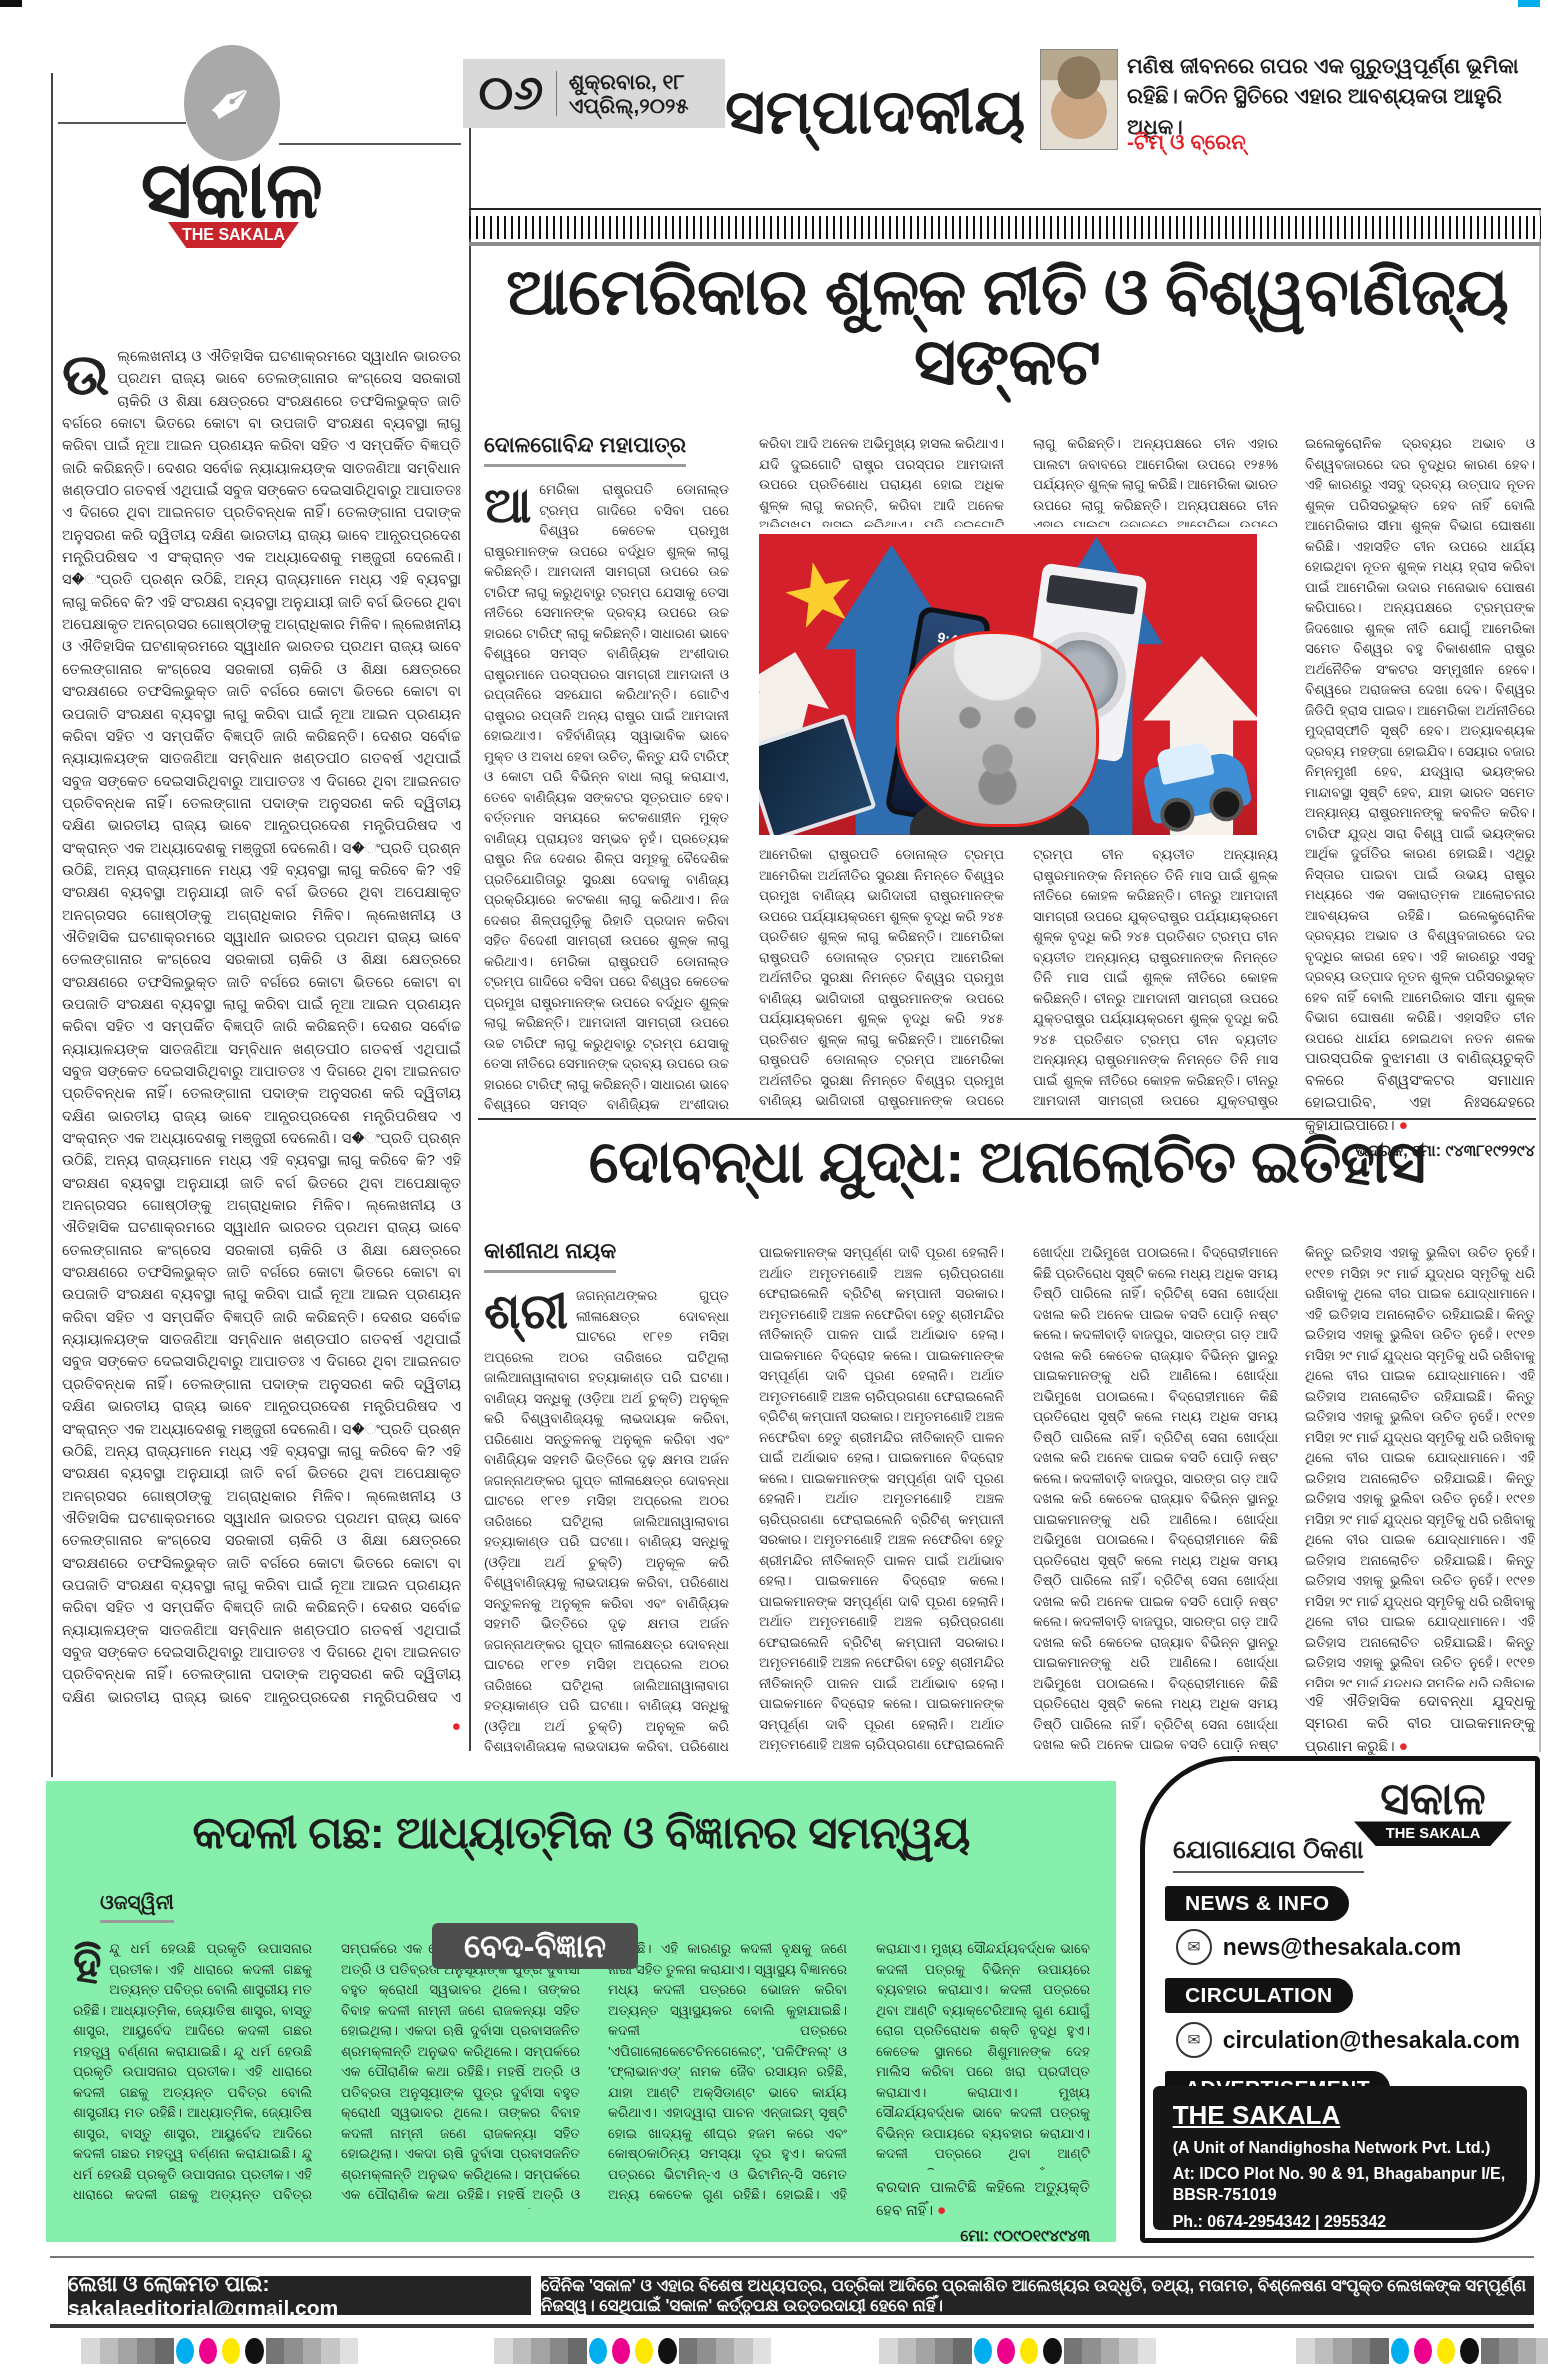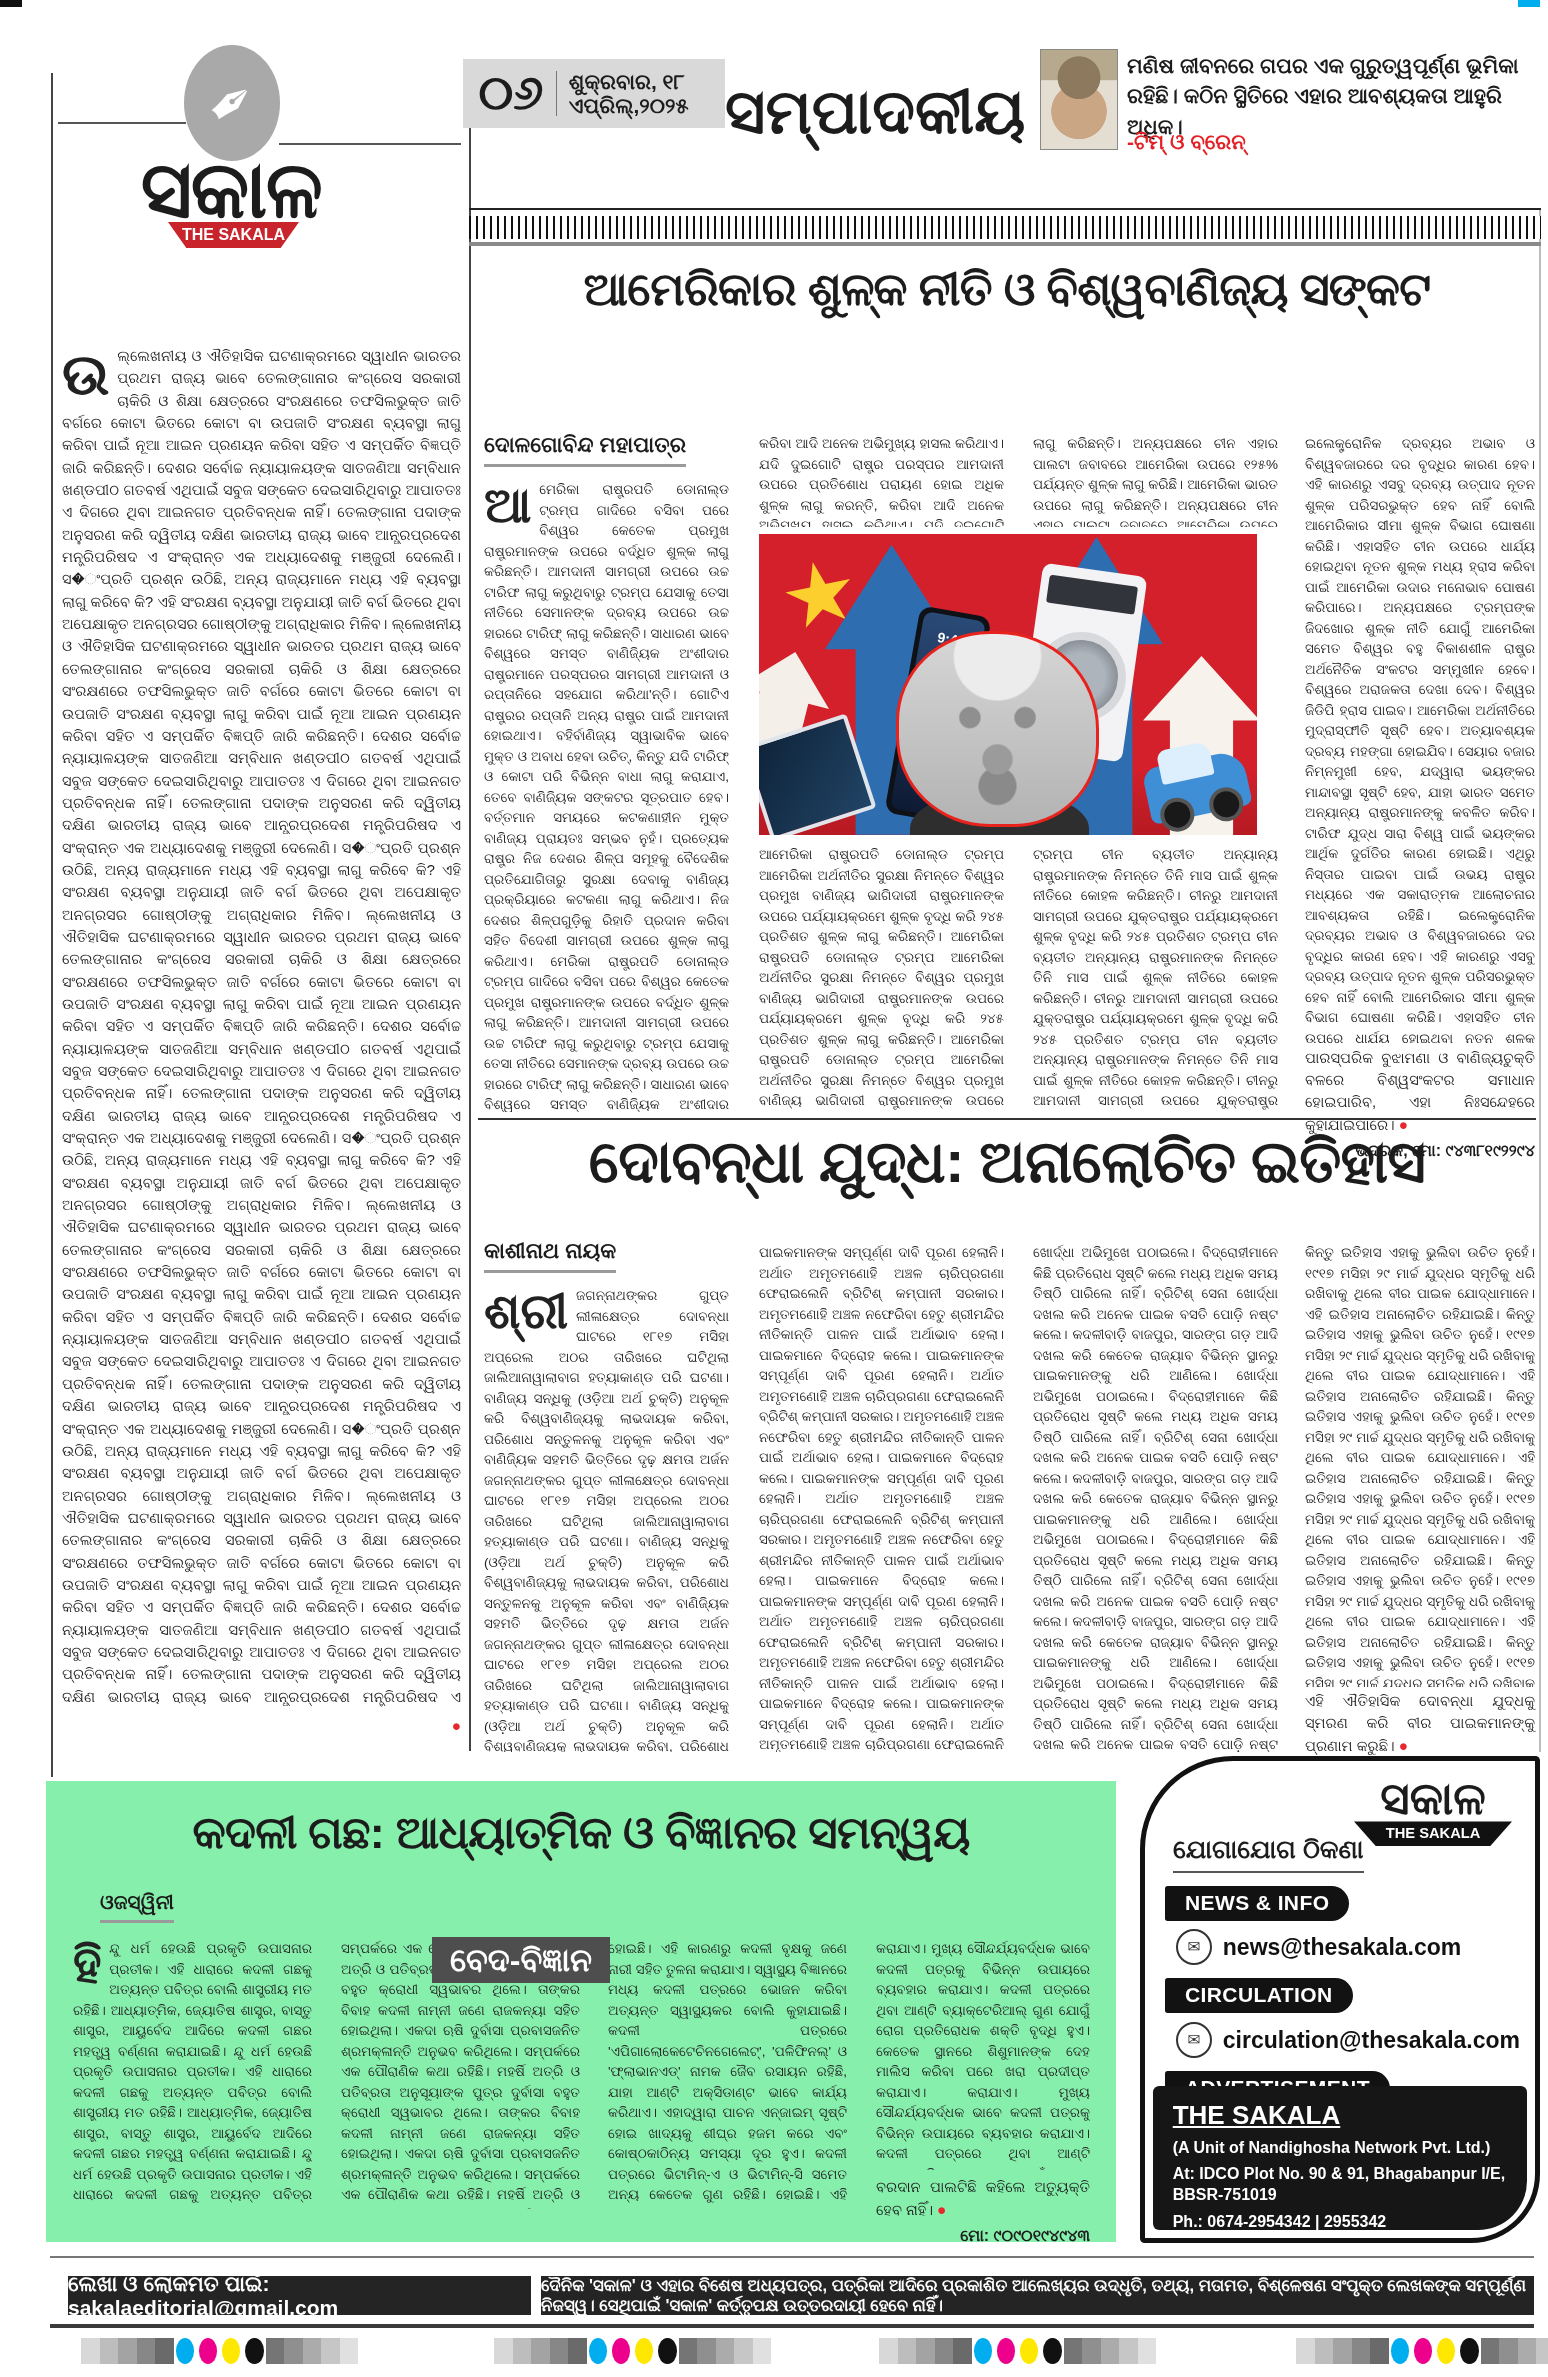--- a/index.html
+++ b/index.html
@@ -115,21 +115,21 @@
   <div class="abs hatch" style="left:469px;top:216px;width:1072px;height:23px;"></div>
   <div class="abs" style="left:469px;top:242px;width:1072px;height:3.9px;background:#8a8a8a;"></div>
 
   <div class="abs fillbox" style="left:62px;top:345px;width:399px;height:1366px;font-size:14.7px;">
     <span class="dropcap" style="font-size:57px;">ଉ</span><span>ଲ୍ଲେଖନୀୟ ଓ ଐତିହାସିକ ଘଟଣାକ୍ରମରେ ସ୍ୱାଧୀନ ଭାରତର ପ୍ରଥମ ରାଜ୍ୟ ଭାବେ ତେଲଙ୍ଗାନାର କଂଗ୍ରେସ ସରକାରୀ ଚାକିରି ଓ ଶିକ୍ଷା କ୍ଷେତ୍ରରେ ସଂରକ୍ଷଣରେ ତଫସିଲଭୁକ୍ତ ଜାତି ବର୍ଗରେ କୋଟା ଭିତରେ କୋଟା ବା ଉପଜାତି ସଂରକ୍ଷଣ ବ୍ୟବସ୍ଥା ଲାଗୁ କରିବା ପାଇଁ ନୂଆ ଆଇନ ପ୍ରଣୟନ କରିବା ସହିତ ଏ ସମ୍ପର୍କିତ ବିଜ୍ଞପ୍ତି ଜାରି କରିଛନ୍ତି। ଦେଶର ସର୍ବୋଚ୍ଚ ନ୍ୟାୟାଳୟଙ୍କ ସାତଜଣିଆ ସମ୍ବିଧାନ ଖଣ୍ଡପୀଠ ଗତବର୍ଷ ଏଥିପାଇଁ ସବୁଜ ସଙ୍କେତ ଦେଇସାରିଥିବାରୁ ଆପାତତଃ ଏ ଦିଗରେ ଥିବା ଆଇନଗତ ପ୍ରତିବନ୍ଧକ ନାହିଁ। ତେଲଙ୍ଗାନା ପଦାଙ୍କ ଅନୁସରଣ କରି ଦ୍ୱିତୀୟ ଦକ୍ଷିଣ ଭାରତୀୟ ରାଜ୍ୟ ଭାବେ ଆନ୍ଧ୍ରପ୍ରଦେଶ ମନ୍ତ୍ରିପରିଷଦ ଏ ସଂକ୍ରାନ୍ତ ଏକ ଅଧ୍ୟାଦେଶକୁ ମଞ୍ଜୁରୀ ଦେଲେଣି। ସ�ଂପ୍ରତି ପ୍ରଶ୍ନ ଉଠିଛି, ଅନ୍ୟ ରାଜ୍ୟମାନେ ମଧ୍ୟ ଏହି ବ୍ୟବସ୍ଥା ଲାଗୁ କରିବେ କି? ଏହି ସଂରକ୍ଷଣ ବ୍ୟବସ୍ଥା ଅନୁଯାୟୀ ଜାତି ବର୍ଗ ଭିତରେ ଥିବା ଅପେକ୍ଷାକୃତ ଅନଗ୍ରସର ଗୋଷ୍ଠୀଙ୍କୁ ଅଗ୍ରାଧିକାର ମିଳିବ। ଲ୍ଲେଖନୀୟ ଓ ଐତିହାସିକ ଘଟଣାକ୍ରମରେ ସ୍ୱାଧୀନ ଭାରତର ପ୍ରଥମ ରାଜ୍ୟ ଭାବେ ତେଲଙ୍ଗାନାର କଂଗ୍ରେସ ସରକାରୀ ଚାକିରି ଓ ଶିକ୍ଷା କ୍ଷେତ୍ରରେ ସଂରକ୍ଷଣରେ ତଫସିଲଭୁକ୍ତ ଜାତି ବର୍ଗରେ କୋଟା ଭିତରେ କୋଟା ବା ଉପଜାତି ସଂରକ୍ଷଣ ବ୍ୟବସ୍ଥା ଲାଗୁ କରିବା ପାଇଁ ନୂଆ ଆଇନ ପ୍ରଣୟନ କରିବା ସହିତ ଏ ସମ୍ପର୍କିତ ବିଜ୍ଞପ୍ତି ଜାରି କରିଛନ୍ତି। ଦେଶର ସର୍ବୋଚ୍ଚ ନ୍ୟାୟାଳୟଙ୍କ ସାତଜଣିଆ ସମ୍ବିଧାନ ଖଣ୍ଡପୀଠ ଗତବର୍ଷ ଏଥିପାଇଁ ସବୁଜ ସଙ୍କେତ ଦେଇସାରିଥିବାରୁ ଆପାତତଃ ଏ ଦିଗରେ ଥିବା ଆଇନଗତ ପ୍ରତିବନ୍ଧକ ନାହିଁ। ତେଲଙ୍ଗାନା ପଦାଙ୍କ ଅନୁସରଣ କରି ଦ୍ୱିତୀୟ ଦକ୍ଷିଣ ଭାରତୀୟ ରାଜ୍ୟ ଭାବେ ଆନ୍ଧ୍ରପ୍ରଦେଶ ମନ୍ତ୍ରିପରିଷଦ ଏ ସଂକ୍ରାନ୍ତ ଏକ ଅଧ୍ୟାଦେଶକୁ ମଞ୍ଜୁରୀ ଦେଲେଣି। ସ�ଂପ୍ରତି ପ୍ରଶ୍ନ ଉଠିଛି, ଅନ୍ୟ ରାଜ୍ୟମାନେ ମଧ୍ୟ ଏହି ବ୍ୟବସ୍ଥା ଲାଗୁ କରିବେ କି? ଏହି ସଂରକ୍ଷଣ ବ୍ୟବସ୍ଥା ଅନୁଯାୟୀ ଜାତି ବର୍ଗ ଭିତରେ ଥିବା ଅପେକ୍ଷାକୃତ ଅନଗ୍ରସର ଗୋଷ୍ଠୀଙ୍କୁ ଅଗ୍ରାଧିକାର ମିଳିବ। ଲ୍ଲେଖନୀୟ ଓ ଐତିହାସିକ ଘଟଣାକ୍ରମରେ ସ୍ୱାଧୀନ ଭାରତର ପ୍ରଥମ ରାଜ୍ୟ ଭାବେ ତେଲଙ୍ଗାନାର କଂଗ୍ରେସ ସରକାରୀ ଚାକିରି ଓ ଶିକ୍ଷା କ୍ଷେତ୍ରରେ ସଂରକ୍ଷଣରେ ତଫସିଲଭୁକ୍ତ ଜାତି ବର୍ଗରେ କୋଟା ଭିତରେ କୋଟା ବା ଉପଜାତି ସଂରକ୍ଷଣ ବ୍ୟବସ୍ଥା ଲାଗୁ କରିବା ପାଇଁ ନୂଆ ଆଇନ ପ୍ରଣୟନ କରିବା ସହିତ ଏ ସମ୍ପର୍କିତ ବିଜ୍ଞପ୍ତି ଜାରି କରିଛନ୍ତି। ଦେଶର ସର୍ବୋଚ୍ଚ ନ୍ୟାୟାଳୟଙ୍କ ସାତଜଣିଆ ସମ୍ବିଧାନ ଖଣ୍ଡପୀଠ ଗତବର୍ଷ ଏଥିପାଇଁ ସବୁଜ ସଙ୍କେତ ଦେଇସାରିଥିବାରୁ ଆପାତତଃ ଏ ଦିଗରେ ଥିବା ଆଇନଗତ ପ୍ରତିବନ୍ଧକ ନାହିଁ। ତେଲଙ୍ଗାନା ପଦାଙ୍କ ଅନୁସରଣ କରି ଦ୍ୱିତୀୟ ଦକ୍ଷିଣ ଭାରତୀୟ ରାଜ୍ୟ ଭାବେ ଆନ୍ଧ୍ରପ୍ରଦେଶ ମନ୍ତ୍ରିପରିଷଦ ଏ ସଂକ୍ରାନ୍ତ ଏକ ଅଧ୍ୟାଦେଶକୁ ମଞ୍ଜୁରୀ ଦେଲେଣି। ସ�ଂପ୍ରତି ପ୍ରଶ୍ନ ଉଠିଛି, ଅନ୍ୟ ରାଜ୍ୟମାନେ ମଧ୍ୟ ଏହି ବ୍ୟବସ୍ଥା ଲାଗୁ କରିବେ କି? ଏହି ସଂରକ୍ଷଣ ବ୍ୟବସ୍ଥା ଅନୁଯାୟୀ ଜାତି ବର୍ଗ ଭିତରେ ଥିବା ଅପେକ୍ଷାକୃତ ଅନଗ୍ରସର ଗୋଷ୍ଠୀଙ୍କୁ ଅଗ୍ରାଧିକାର ମିଳିବ। ଲ୍ଲେଖନୀୟ ଓ ଐତିହାସିକ ଘଟଣାକ୍ରମରେ ସ୍ୱାଧୀନ ଭାରତର ପ୍ରଥମ ରାଜ୍ୟ ଭାବେ ତେଲଙ୍ଗାନାର କଂଗ୍ରେସ ସରକାରୀ ଚାକିରି ଓ ଶିକ୍ଷା କ୍ଷେତ୍ରରେ ସଂରକ୍ଷଣରେ ତଫସିଲଭୁକ୍ତ ଜାତି ବର୍ଗରେ କୋଟା ଭିତରେ କୋଟା ବା ଉପଜାତି ସଂରକ୍ଷଣ ବ୍ୟବସ୍ଥା ଲାଗୁ କରିବା ପାଇଁ ନୂଆ ଆଇନ ପ୍ରଣୟନ କରିବା ସହିତ ଏ ସମ୍ପର୍କିତ ବିଜ୍ଞପ୍ତି ଜାରି କରିଛନ୍ତି। ଦେଶର ସର୍ବୋଚ୍ଚ ନ୍ୟାୟାଳୟଙ୍କ ସାତଜଣିଆ ସମ୍ବିଧାନ ଖଣ୍ଡପୀଠ ଗତବର୍ଷ ଏଥିପାଇଁ ସବୁଜ ସଙ୍କେତ ଦେଇସାରିଥିବାରୁ ଆପାତତଃ ଏ ଦିଗରେ ଥିବା ଆଇନଗତ ପ୍ରତିବନ୍ଧକ ନାହିଁ। ତେଲଙ୍ଗାନା ପଦାଙ୍କ ଅନୁସରଣ କରି ଦ୍ୱିତୀୟ ଦକ୍ଷିଣ ଭାରତୀୟ ରାଜ୍ୟ ଭାବେ ଆନ୍ଧ୍ରପ୍ରଦେଶ ମନ୍ତ୍ରିପରିଷଦ ଏ ସଂକ୍ରାନ୍ତ ଏକ ଅଧ୍ୟାଦେଶକୁ ମଞ୍ଜୁରୀ ଦେଲେଣି। ସ�ଂପ୍ରତି ପ୍ରଶ୍ନ ଉଠିଛି, ଅନ୍ୟ ରାଜ୍ୟମାନେ ମଧ୍ୟ ଏହି ବ୍ୟବସ୍ଥା ଲାଗୁ କରିବେ କି? ଏହି ସଂରକ୍ଷଣ ବ୍ୟବସ୍ଥା ଅନୁଯାୟୀ ଜାତି ବର୍ଗ ଭିତରେ ଥିବା ଅପେକ୍ଷାକୃତ ଅନଗ୍ରସର ଗୋଷ୍ଠୀଙ୍କୁ ଅଗ୍ରାଧିକାର ମିଳିବ। ଲ୍ଲେଖନୀୟ ଓ ଐତିହାସିକ ଘଟଣାକ୍ରମରେ ସ୍ୱାଧୀନ ଭାରତର ପ୍ରଥମ ରାଜ୍ୟ ଭାବେ ତେଲଙ୍ଗାନାର କଂଗ୍ରେସ ସରକାରୀ ଚାକିରି ଓ ଶିକ୍ଷା କ୍ଷେତ୍ରରେ ସଂରକ୍ଷଣରେ ତଫସିଲଭୁକ୍ତ ଜାତି ବର୍ଗରେ କୋଟା ଭିତରେ କୋଟା ବା ଉପଜାତି ସଂରକ୍ଷଣ ବ୍ୟବସ୍ଥା ଲାଗୁ କରିବା ପାଇଁ ନୂଆ ଆଇନ ପ୍ରଣୟନ କରିବା ସହିତ ଏ ସମ୍ପର୍କିତ ବିଜ୍ଞପ୍ତି ଜାରି କରିଛନ୍ତି। ଦେଶର ସର୍ବୋଚ୍ଚ ନ୍ୟାୟାଳୟଙ୍କ ସାତଜଣିଆ ସମ୍ବିଧାନ ଖଣ୍ଡପୀଠ ଗତବର୍ଷ ଏଥିପାଇଁ ସବୁଜ ସଙ୍କେତ ଦେଇସାରିଥିବାରୁ ଆପାତତଃ ଏ ଦିଗରେ ଥିବା ଆଇନଗତ ପ୍ରତିବନ୍ଧକ ନାହିଁ। ତେଲଙ୍ଗାନା ପଦାଙ୍କ ଅନୁସରଣ କରି ଦ୍ୱିତୀୟ ଦକ୍ଷିଣ ଭାରତୀୟ ରାଜ୍ୟ ଭାବେ ଆନ୍ଧ୍ରପ୍ରଦେଶ ମନ୍ତ୍ରିପରିଷଦ ଏ ସଂକ୍ରାନ୍ତ ଏକ ଅଧ୍ୟାଦେଶକୁ ମଞ୍ଜୁରୀ ଦେଲେଣି। ସ�ଂପ୍ରତି ପ୍ରଶ୍ନ ଉଠିଛି, ଅନ୍ୟ ରାଜ୍ୟମାନେ ମଧ୍ୟ ଏହି ବ୍ୟବସ୍ଥା ଲାଗୁ କରିବେ କି? ଏହି ସଂରକ୍ଷଣ ବ୍ୟବସ୍ଥା ଅନୁଯାୟୀ ଜାତି ବର୍ଗ ଭିତରେ ଥିବା ଅପେକ୍ଷାକୃତ ଅନଗ୍ରସର ଗୋଷ୍ଠୀଙ୍କୁ ଅଗ୍ରାଧିକାର ମିଳିବ।</span>
   </div>
   <div class="abs" style="left:62px;top:1717px;width:399px;text-align:right;">
     <span class="enddot">●</span>
   </div>
 
-  <div class="abs headline" style="left:478px;top:265px;width:1058px;font-size:46px;">ଆମେରିକାର ଶୁଳ୍କ ନୀତି ଓ ବିଶ୍ୱବାଣିଜ୍ୟ ସଙ୍କଟ</div>
+  <div class="abs headline" style="left:478px;top:257px;width:1058px;font-size:65px;">ଆମେରିକାର ଶୁଳ୍କ ନୀତି ଓ ବିଶ୍ୱବାଣିଜ୍ୟ ସଙ୍କଟ</div>
   <div class="abs" style="left:484px;top:432px;">
     <span class="byline">ଦୋଳଗୋବିନ୍ଦ ମହାପାତ୍ର</span>
   </div>
   <div class="abs fillbox" style="left:484px;top:480px;width:245px;height:632px;">
     <span class="dropcap">ଆ</span><span>ମେରିକା ରାଷ୍ଟ୍ରପତି ଡୋନାଲ୍ଡ ଟ୍ରମ୍ପ ଗାଦିରେ ବସିବା ପରେ ବିଶ୍ୱର କେତେକ ପ୍ରମୁଖ ରାଷ୍ଟ୍ରମାନଙ୍କ ଉପରେ ବର୍ଦ୍ଧିତ ଶୁଳ୍କ ଲାଗୁ କରିଛନ୍ତି। ଆମଦାନୀ ସାମଗ୍ରୀ ଉପରେ ଉଚ୍ଚ ଟାରିଫ ଲାଗୁ କରୁଥିବାରୁ ଟ୍ରମ୍ପ ଯେସାକୁ ତେସା ନୀତିରେ ସେମାନଙ୍କ ଦ୍ରବ୍ୟ ଉପରେ ଉଚ୍ଚ ହାରରେ ଟାରିଫ୍ ଲାଗୁ କରିଛନ୍ତି। ସାଧାରଣ ଭାବେ ବିଶ୍ୱରେ ସମସ୍ତ ବାଣିଜ୍ୟିକ ଅଂଶୀଦାର ରାଷ୍ଟ୍ରମାନେ ପରସ୍ପରର ସାମଗ୍ରୀ ଆମଦାନୀ ଓ ରପ୍ତାନିରେ ସହଯୋଗ କରିଥା'ନ୍ତି। ଗୋଟିଏ ରାଷ୍ଟ୍ରର ରପ୍ତାନି ଅନ୍ୟ ରାଷ୍ଟ୍ର ପାଇଁ ଆମଦାନୀ ହୋଇଥାଏ। ବହିର୍ବାଣିଜ୍ୟ ସ୍ୱାଭାବିକ ଭାବେ ମୁକ୍ତ ଓ ଅବାଧ ହେବା ଉଚିତ୍, କିନ୍ତୁ ଯଦି ଟାରିଫ୍ ଓ କୋଟା ପରି ବିଭିନ୍ନ ବାଧା ଲାଗୁ କରାଯାଏ, ତେବେ ବାଣିଜ୍ୟିକ ସଙ୍କଟର ସୂତ୍ରପାତ ହେବ। ବର୍ତ୍ତମାନ ସମୟରେ କଟକଣାହୀନ ମୁକ୍ତ ବାଣିଜ୍ୟ ପ୍ରାୟତଃ ସମ୍ଭବ ନୁହଁ। ପ୍ରତ୍ୟେକ ରାଷ୍ଟ୍ର ନିଜ ଦେଶର ଶିଳ୍ପ ସମୂହକୁ ବୈଦେଶିକ ପ୍ରତିଯୋଗିତାରୁ ସୁରକ୍ଷା ଦେବାକୁ ବାଣିଜ୍ୟ ପ୍ରକ୍ରିୟାରେ କଟକଣା ଲାଗୁ କରିଥାଏ। ନିଜ ଦେଶର ଶିଳ୍ପଗୁଡ଼ିକୁ ରିହାତି ପ୍ରଦାନ କରିବା ସହିତ ବିଦେଶୀ ସାମଗ୍ରୀ ଉପରେ ଶୁଳ୍କ ଲାଗୁ କରିଥାଏ। ମେରିକା ରାଷ୍ଟ୍ରପତି ଡୋନାଲ୍ଡ ଟ୍ରମ୍ପ ଗାଦିରେ ବସିବା ପରେ ବିଶ୍ୱର କେତେକ ପ୍ରମୁଖ ରାଷ୍ଟ୍ରମାନଙ୍କ ଉପରେ ବର୍ଦ୍ଧିତ ଶୁଳ୍କ ଲାଗୁ କରିଛନ୍ତି। ଆମଦାନୀ ସାମଗ୍ରୀ ଉପରେ ଉଚ୍ଚ ଟାରିଫ ଲାଗୁ କରୁଥିବାରୁ ଟ୍ରମ୍ପ ଯେସାକୁ ତେସା ନୀତିରେ ସେମାନଙ୍କ ଦ୍ରବ୍ୟ ଉପରେ ଉଚ୍ଚ ହାରରେ ଟାରିଫ୍ ଲାଗୁ କରିଛନ୍ତି। ସାଧାରଣ ଭାବେ ବିଶ୍ୱରେ ସମସ୍ତ ବାଣିଜ୍ୟିକ ଅଂଶୀଦାର ରାଷ୍ଟ୍ରମାନେ ପରସ୍ପରର ସାମଗ୍ରୀ ଆମଦାନୀ ଓ ରପ୍ତାନିରେ ସହଯୋଗ କରିଥା'ନ୍ତି। ଗୋଟିଏ ରାଷ୍ଟ୍ରର ରପ୍ତାନି ଅନ୍ୟ ରାଷ୍ଟ୍ର ପାଇଁ ଆମଦାନୀ ହୋଇଥାଏ। ବହିର୍ବାଣିଜ୍ୟ ସ୍ୱାଭାବିକ ଭାବେ ମୁକ୍ତ ଓ ଅବାଧ ହେବା ଉଚିତ୍, କିନ୍ତୁ ଯଦି ଟାରିଫ୍ ଓ କୋଟା ପରି ବିଭିନ୍ନ ବାଧା ଲାଗୁ କରାଯାଏ, ତେବେ ବାଣିଜ୍ୟିକ ସଙ୍କଟର ସୂତ୍ରପାତ ହେବ। ବର୍ତ୍ତମାନ ସମୟରେ କଟକଣାହୀନ ମୁକ୍ତ ବାଣିଜ୍ୟ ପ୍ରାୟତଃ ସମ୍ଭବ ନୁହଁ। ପ୍ରତ୍ୟେକ ରାଷ୍ଟ୍ର ନିଜ ଦେଶର ଶିଳ୍ପ ସମୂହକୁ ବୈଦେଶିକ ପ୍ରତିଯୋଗିତାରୁ ସୁରକ୍ଷା ଦେବାକୁ ବାଣିଜ୍ୟ ପ୍ରକ୍ରିୟାରେ କଟକଣା ଲାଗୁ କରିଥାଏ। ନିଜ ଦେଶର ଶିଳ୍ପଗୁଡ଼ିକୁ ରିହାତି ପ୍ରଦାନ କରିବା ସହିତ ବିଦେଶୀ ସାମଗ୍ରୀ ଉପରେ ଶୁଳ୍କ ଲାଗୁ କରିଥାଏ।</span>
   </div>
   <div class="abs fillbox" style="left:759px;top:434px;width:245px;height:93px;"><span>କରିବା ଆଦି ଅନେକ ଅଭିମୁଖ୍ୟ ହାସଲ କରିଥାଏ। ଯଦି ଦୁଇଗୋଟି ରାଷ୍ଟ୍ର ପରସ୍ପର ଆମଦାନୀ ଉପରେ ପ୍ରତିଶୋଧ ପରାୟଣ ହୋଇ ଅଧିକ ଶୁଳ୍କ ଲାଗୁ କରନ୍ତି, କରିବା ଆଦି ଅନେକ ଅଭିମୁଖ୍ୟ ହାସଲ କରିଥାଏ। ଯଦି ଦୁଇଗୋଟି ରାଷ୍ଟ୍ର ପରସ୍ପର ଆମଦାନୀ ଉପରେ ପ୍ରତିଶୋଧ ପରାୟଣ ହୋଇ ଅଧିକ ଶୁଳ୍କ ଲାଗୁ କରନ୍ତି,</span></div>
   <div class="abs fillbox" style="left:1033px;top:434px;width:245px;height:93px;"><span>ଲାଗୁ କରିଛନ୍ତି। ଅନ୍ୟପକ୍ଷରେ ଚୀନ ଏହାର ପାଲଟା ଜବାବରେ ଆମେରିକା ଉପରେ ୧୨୫% ପର୍ଯ୍ୟନ୍ତ ଶୁଳ୍କ ଲାଗୁ କରିଛି। ଆମେରିକା ଭାରତ ଉପରେ ଲାଗୁ କରିଛନ୍ତି। ଅନ୍ୟପକ୍ଷରେ ଚୀନ ଏହାର ପାଲଟା ଜବାବରେ ଆମେରିକା ଉପରେ ୧୨୫% ପର୍ଯ୍ୟନ୍ତ ଶୁଳ୍କ ଲାଗୁ କରିଛି। ଆମେରିକା ଭାରତ ଉପରେ</span></div>
   <div class="abs fillbox" style="left:759px;top:845px;width:245px;height:267px;"><span>ଆମେରିକା ରାଷ୍ଟ୍ରପତି ଡୋନାଲ୍ଡ ଟ୍ରମ୍ପ ଆମେରିକା ଅର୍ଥନୀତିର ସୁରକ୍ଷା ନିମନ୍ତେ ବିଶ୍ୱର ପ୍ରମୁଖ ବାଣିଜ୍ୟ ଭାଗିଦାରୀ ରାଷ୍ଟ୍ରମାନଙ୍କ ଉପରେ ପର୍ଯ୍ୟାୟକ୍ରମେ ଶୁଳ୍କ ବୃଦ୍ଧି କରି ୨୪୫ ପ୍ରତିଶତ ଶୁଳ୍କ ଲାଗୁ କରିଛନ୍ତି। ଆମେରିକା ରାଷ୍ଟ୍ରପତି ଡୋନାଲ୍ଡ ଟ୍ରମ୍ପ ଆମେରିକା ଅର୍ଥନୀତିର ସୁରକ୍ଷା ନିମନ୍ତେ ବିଶ୍ୱର ପ୍ରମୁଖ ବାଣିଜ୍ୟ ଭାଗିଦାରୀ ରାଷ୍ଟ୍ରମାନଙ୍କ ଉପରେ ପର୍ଯ୍ୟାୟକ୍ରମେ ଶୁଳ୍କ ବୃଦ୍ଧି କରି ୨୪୫ ପ୍ରତିଶତ ଶୁଳ୍କ ଲାଗୁ କରିଛନ୍ତି। ଆମେରିକା ରାଷ୍ଟ୍ରପତି ଡୋନାଲ୍ଡ ଟ୍ରମ୍ପ ଆମେରିକା ଅର୍ଥନୀତିର ସୁରକ୍ଷା ନିମନ୍ତେ ବିଶ୍ୱର ପ୍ରମୁଖ ବାଣିଜ୍ୟ ଭାଗିଦାରୀ ରାଷ୍ଟ୍ରମାନଙ୍କ ଉପରେ ପର୍ଯ୍ୟାୟକ୍ରମେ ଶୁଳ୍କ ବୃଦ୍ଧି କରି ୨୪୫ ପ୍ରତିଶତ ଶୁଳ୍କ ଲାଗୁ କରିଛନ୍ତି।</span></div>
   <div class="abs fillbox" style="left:1033px;top:845px;width:245px;height:267px;"><span>ଟ୍ରମ୍ପ ଚୀନ ବ୍ୟତୀତ ଅନ୍ୟାନ୍ୟ ରାଷ୍ଟ୍ରମାନଙ୍କ ନିମନ୍ତେ ତିନି ମାସ ପାଇଁ ଶୁଳ୍କ ନୀତିରେ କୋହଳ କରିଛନ୍ତି। ଚୀନରୁ ଆମଦାନୀ ସାମଗ୍ରୀ ଉପରେ ଯୁକ୍ତରାଷ୍ଟ୍ର ପର୍ଯ୍ୟାୟକ୍ରମେ ଶୁଳ୍କ ବୃଦ୍ଧି କରି ୨୪୫ ପ୍ରତିଶତ ଟ୍ରମ୍ପ ଚୀନ ବ୍ୟତୀତ ଅନ୍ୟାନ୍ୟ ରାଷ୍ଟ୍ରମାନଙ୍କ ନିମନ୍ତେ ତିନି ମାସ ପାଇଁ ଶୁଳ୍କ ନୀତିରେ କୋହଳ କରିଛନ୍ତି। ଚୀନରୁ ଆମଦାନୀ ସାମଗ୍ରୀ ଉପରେ ଯୁକ୍ତରାଷ୍ଟ୍ର ପର୍ଯ୍ୟାୟକ୍ରମେ ଶୁଳ୍କ ବୃଦ୍ଧି କରି ୨୪୫ ପ୍ରତିଶତ ଟ୍ରମ୍ପ ଚୀନ ବ୍ୟତୀତ ଅନ୍ୟାନ୍ୟ ରାଷ୍ଟ୍ରମାନଙ୍କ ନିମନ୍ତେ ତିନି ମାସ ପାଇଁ ଶୁଳ୍କ ନୀତିରେ କୋହଳ କରିଛନ୍ତି। ଚୀନରୁ ଆମଦାନୀ ସାମଗ୍ରୀ ଉପରେ ଯୁକ୍ତରାଷ୍ଟ୍ର ପର୍ଯ୍ୟାୟକ୍ରମେ ଶୁଳ୍କ ବୃଦ୍ଧି କରି ୨୪୫ ପ୍ରତିଶତ</span></div>
@@ -183,21 +183,21 @@
     <div class="abs headline" style="left:0;top:28px;width:100%;font-size:45px;">କଦଳୀ ଗଛ: ଆଧ୍ୟାତ୍ମିକ ଓ ବିଜ୍ଞାନର ସମନ୍ୱୟ</div>
     <div class="abs" style="left:54px;top:110px;">
       <span class="byline" style="font-size:20px;">ଓଜସ୍ୱିନୀ</span>
     </div>
     <div class="abs fillbox" style="left:27px;top:158px;width:239px;height:270px;">
       <span class="dropcap">ହି</span><span>ନ୍ଦୁ ଧର୍ମ ହେଉଛି ପ୍ରକୃତି ଉପାସନାର ପ୍ରତୀକ। ଏହି ଧାରାରେ କଦଳୀ ଗଛକୁ ଅତ୍ୟନ୍ତ ପବିତ୍ର ବୋଲି ଶାସ୍ତ୍ରୀୟ ମତ ରହିଛି। ଆଧ୍ୟାତ୍ମିକ, ଜ୍ୟୋତିଷ ଶାସ୍ତ୍ର, ବାସ୍ତୁ ଶାସ୍ତ୍ର, ଆୟୁର୍ବେଦ ଆଦିରେ କଦଳୀ ଗଛର ମହତ୍ତ୍ୱ ବର୍ଣ୍ଣନା କରାଯାଇଛି। ନ୍ଦୁ ଧର୍ମ ହେଉଛି ପ୍ରକୃତି ଉପାସନାର ପ୍ରତୀକ। ଏହି ଧାରାରେ କଦଳୀ ଗଛକୁ ଅତ୍ୟନ୍ତ ପବିତ୍ର ବୋଲି ଶାସ୍ତ୍ରୀୟ ମତ ରହିଛି। ଆଧ୍ୟାତ୍ମିକ, ଜ୍ୟୋତିଷ ଶାସ୍ତ୍ର, ବାସ୍ତୁ ଶାସ୍ତ୍ର, ଆୟୁର୍ବେଦ ଆଦିରେ କଦଳୀ ଗଛର ମହତ୍ତ୍ୱ ବର୍ଣ୍ଣନା କରାଯାଇଛି। ନ୍ଦୁ ଧର୍ମ ହେଉଛି ପ୍ରକୃତି ଉପାସନାର ପ୍ରତୀକ। ଏହି ଧାରାରେ କଦଳୀ ଗଛକୁ ଅତ୍ୟନ୍ତ ପବିତ୍ର ବୋଲି ଶାସ୍ତ୍ରୀୟ ମତ ରହିଛି। ଆଧ୍ୟାତ୍ମିକ, ଜ୍ୟୋତିଷ ଶାସ୍ତ୍ର, ବାସ୍ତୁ ଶାସ୍ତ୍ର, ଆୟୁର୍ବେଦ ଆଦିରେ କଦଳୀ ଗଛର ମହତ୍ତ୍ୱ ବର୍ଣ୍ଣନା କରାଯାଇଛି।</span>
     </div>
     <div class="abs fillbox" style="left:295px;top:158px;width:239px;height:270px;"><span>ସମ୍ପର୍କରେ ଏକ ପୌରାଣିକ କଥା ରହିଛି। ମହର୍ଷି ଅତ୍ରି ଓ ପତିବ୍ରତା ଅନୁସୂୟାଙ୍କ ପୁତ୍ର ଦୁର୍ବାସା ବହୁତ କ୍ରୋଧୀ ସ୍ୱଭାବର ଥିଲେ। ତାଙ୍କର ବିବାହ କଦଳୀ ନାମ୍ନୀ ଜଣେ ରାଜକନ୍ୟା ସହିତ ହୋଇଥିଲା। ଏକଦା ଋଷି ଦୁର୍ବାସା ପ୍ରବାସଜନିତ ଶ୍ରମକ୍ଳାନ୍ତି ଅନୁଭବ କରିଥିଲେ। ସମ୍ପର୍କରେ ଏକ ପୌରାଣିକ କଥା ରହିଛି। ମହର୍ଷି ଅତ୍ରି ଓ ପତିବ୍ରତା ଅନୁସୂୟାଙ୍କ ପୁତ୍ର ଦୁର୍ବାସା ବହୁତ କ୍ରୋଧୀ ସ୍ୱଭାବର ଥିଲେ। ତାଙ୍କର ବିବାହ କଦଳୀ ନାମ୍ନୀ ଜଣେ ରାଜକନ୍ୟା ସହିତ ହୋଇଥିଲା। ଏକଦା ଋଷି ଦୁର୍ବାସା ପ୍ରବାସଜନିତ ଶ୍ରମକ୍ଳାନ୍ତି ଅନୁଭବ କରିଥିଲେ। ସମ୍ପର୍କରେ ଏକ ପୌରାଣିକ କଥା ରହିଛି। ମହର୍ଷି ଅତ୍ରି ଓ ପତିବ୍ରତା ଅନୁସୂୟାଙ୍କ ପୁତ୍ର ଦୁର୍ବାସା ବହୁତ କ୍ରୋଧୀ ସ୍ୱଭାବର ଥିଲେ। ତାଙ୍କର ବିବାହ କଦଳୀ ନାମ୍ନୀ ଜଣେ ରାଜକନ୍ୟା ସହିତ ହୋଇଥିଲା। ଏକଦା ଋଷି ଦୁର୍ବାସା ପ୍ରବାସଜନିତ ଶ୍ରମକ୍ଳାନ୍ତି ଅନୁଭବ କରିଥିଲେ।</span></div>
     <div class="abs fillbox" style="left:562px;top:158px;width:239px;height:270px;"><span>ହୋଇଛି। ଏହି କାରଣରୁ କଦଳୀ ବୃକ୍ଷକୁ ଜଣେ ନାରୀ ସହିତ ତୁଳନା କରାଯାଏ। ସ୍ୱାସ୍ଥ୍ୟ ବିଜ୍ଞାନରେ ମଧ୍ୟ କଦଳୀ ପତ୍ରରେ ଭୋଜନ କରିବା ଅତ୍ୟନ୍ତ ସ୍ୱାସ୍ଥ୍ୟକର ବୋଲି କୁହାଯାଇଛି। କଦଳୀ ପତ୍ରରେ 'ଏପିଗାଲୋକେଟେଚିନଗେଲେଟ୍', 'ପଳିଫିନଲ୍' ଓ 'ଫ୍ଲାଭାନଏଡ୍' ନାମକ ଜୈବ ରସାୟନ ରହିଛି, ଯାହା ଆଣ୍ଟି ଅକ୍ସିଡାଣ୍ଟ ଭାବେ କାର୍ଯ୍ୟ କରିଥାଏ। ଏହାଦ୍ୱାରା ପାଚନ ଏନ୍‌ଜାଇମ୍ ସୃଷ୍ଟି ହୋଇ ଖାଦ୍ୟକୁ ଶୀଘ୍ର ହଜମ କରେ ଏବଂ କୋଷ୍ଠକାଠିନ୍ୟ ସମସ୍ୟା ଦୂର ହୁଏ। କଦଳୀ ପତ୍ରରେ ଭିଟାମିନ୍-ଏ ଓ ଭିଟାମିନ୍-ସି ସମେତ ଅନ୍ୟ କେତେକ ଗୁଣ ରହିଛି। ହୋଇଛି। ଏହି କାରଣରୁ କଦଳୀ ବୃକ୍ଷକୁ ଜଣେ ନାରୀ ସହିତ ତୁଳନା କରାଯାଏ। ସ୍ୱାସ୍ଥ୍ୟ ବିଜ୍ଞାନରେ ମଧ୍ୟ କଦଳୀ ପତ୍ରରେ ଭୋଜନ କରିବା ଅତ୍ୟନ୍ତ ସ୍ୱାସ୍ଥ୍ୟକର ବୋଲି କୁହାଯାଇଛି। କଦଳୀ ପତ୍ରରେ 'ଏପିଗାଲୋକେଟେଚିନଗେଲେଟ୍', 'ପଳିଫିନଲ୍' ଓ 'ଫ୍ଲାଭାନଏଡ୍' ନାମକ ଜୈବ ରସାୟନ ରହିଛି, ଯାହା ଆଣ୍ଟି ଅକ୍ସିଡାଣ୍ଟ ଭାବେ କାର୍ଯ୍ୟ କରିଥାଏ। ଏହାଦ୍ୱାରା ପାଚନ ଏନ୍‌ଜାଇମ୍ ସୃଷ୍ଟି ହୋଇ ଖାଦ୍ୟକୁ ଶୀଘ୍ର ହଜମ କରେ ଏବଂ କୋଷ୍ଠକାଠିନ୍ୟ ସମସ୍ୟା ଦୂର ହୁଏ। କଦଳୀ ପତ୍ରରେ ଭିଟାମିନ୍-ଏ ଓ ଭିଟାମିନ୍-ସି ସମେତ ଅନ୍ୟ କେତେକ ଗୁଣ ରହିଛି।</span></div>
     <div class="abs fillbox" style="left:830px;top:158px;width:214px;height:231px;"><span>କରାଯାଏ। ମୁଖ୍ୟ ସୌନ୍ଦର୍ଯ୍ୟବର୍ଦ୍ଧକ ଭାବେ କଦଳୀ ପତ୍ରକୁ ବିଭିନ୍ନ ଉପାୟରେ ବ୍ୟବହାର କରାଯାଏ। କଦଳୀ ପତ୍ରରେ ଥିବା ଆଣ୍ଟି ବ୍ୟାକ୍ଟେରିଆଲ୍ ଗୁଣ ଯୋଗୁଁ ରୋଗ ପ୍ରତିରୋଧକ ଶକ୍ତି ବୃଦ୍ଧି ହୁଏ। କେତେକ ସ୍ଥାନରେ ଶିଶୁମାନଙ୍କ ଦେହ ମାଲିସ କରିବା ପରେ ଖରା ପ୍ରଦୀପ୍ତ କରାଯାଏ। କରାଯାଏ। ମୁଖ୍ୟ ସୌନ୍ଦର୍ଯ୍ୟବର୍ଦ୍ଧକ ଭାବେ କଦଳୀ ପତ୍ରକୁ ବିଭିନ୍ନ ଉପାୟରେ ବ୍ୟବହାର କରାଯାଏ। କଦଳୀ ପତ୍ରରେ ଥିବା ଆଣ୍ଟି ବ୍ୟାକ୍ଟେରିଆଲ୍ ଗୁଣ ଯୋଗୁଁ ରୋଗ ପ୍ରତିରୋଧକ ଶକ୍ତି ବୃଦ୍ଧି ହୁଏ। କେତେକ ସ୍ଥାନରେ ଶିଶୁମାନଙ୍କ ଦେହ ମାଲିସ କରିବା ପରେ ଖରା ପ୍ରଦୀପ୍ତ କରାଯାଏ।</span></div>
-    <div class="abs inset" style="left:386px;top:156px;width:178px;height:46px;font-size:32px;">ବେଦ-ବିଜ୍ଞାନ</div>
+    <div class="abs inset" style="left:386px;top:142px;width:206px;height:46px;font-size:32px;border-radius:6px;">ବେଦ-ବିଜ୍ଞାନ</div>
     <div class="abs signoff" style="left:830px;top:395px;width:214px;">
       <span>ବରଦାନ ପାଲଟିଛି କହିଲେ ଅତ୍ୟୁକ୍ତି ହେବ ନାହିଁ।</span> <span class="enddot">●</span>
       <div class="signname">ମୋ: ୯୦୯୦୧୯୪୯୪୩</div>
     </div>
   </div>
 
   <div class="abs contact" style="left:1140px;top:1756px;width:390px;height:477px;">
     <div class="abs" style="right:23px;top:15.4px;text-align:center;">
       <div style="font-size:45px;font-weight:800;line-height:1;">ସକାଳ</div>
       <div class="trap" style="width:158px;height:25px;font-size:14.7px;line-height:25px;background:#111;">THE SAKALA</div>

